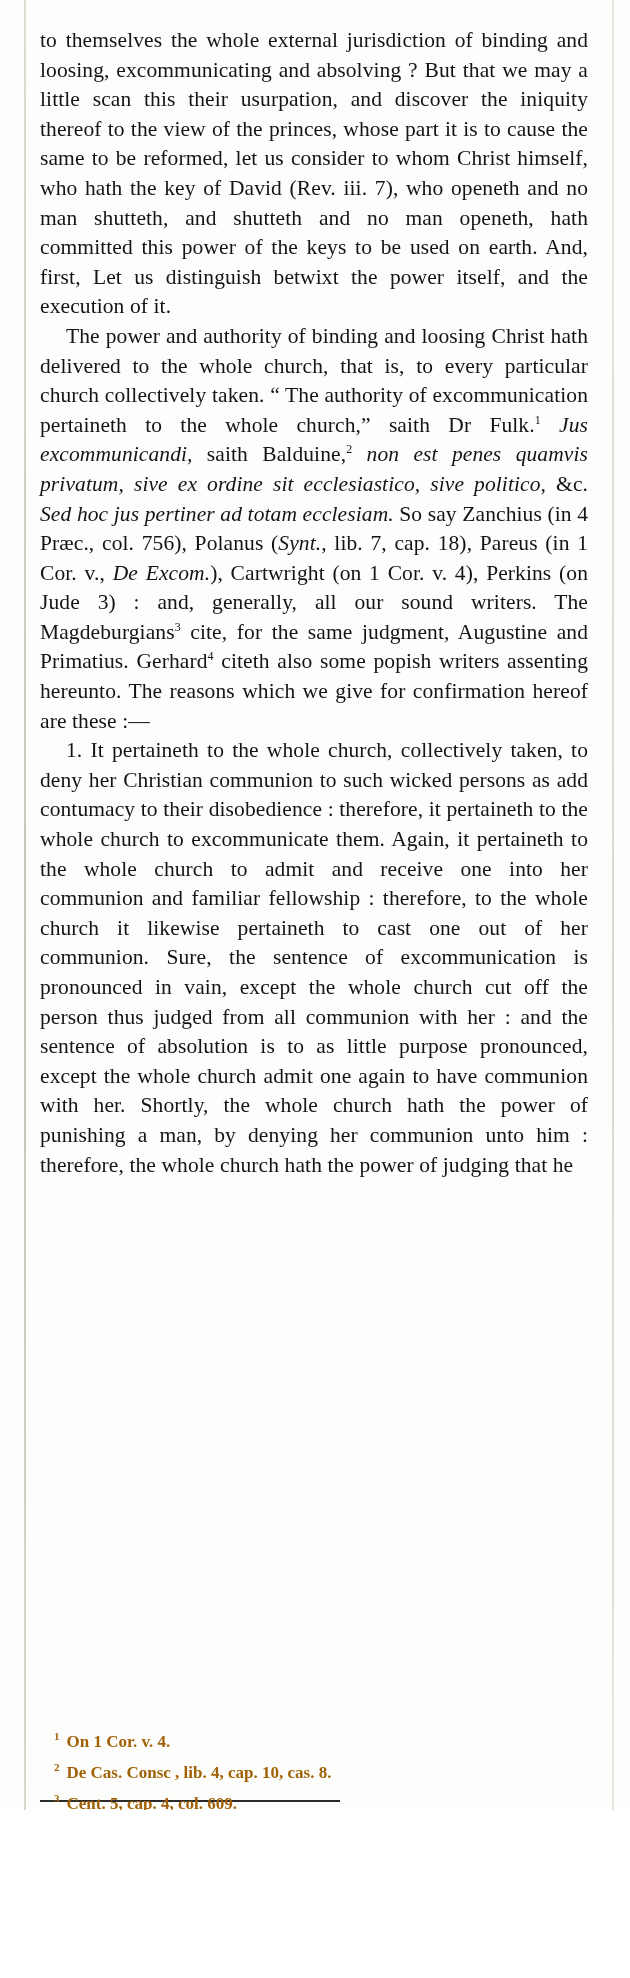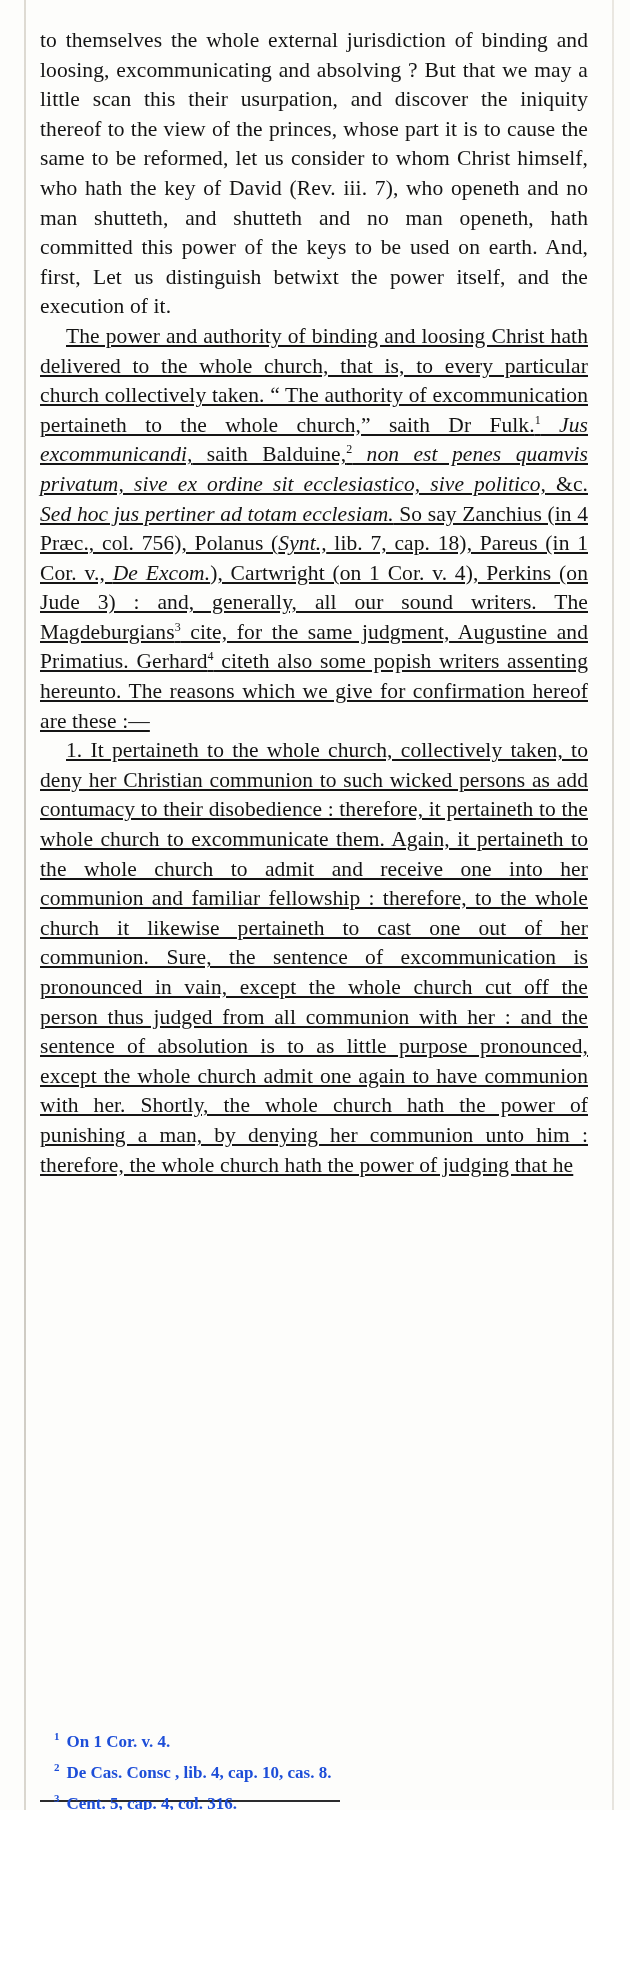--- a/index.html
+++ b/index.html
@@ -51,21 +51,20 @@
     text-align: justify;
     text-justify: inter-word;
     letter-spacing: .1px;
     color: #141414;
   }
   .body-text p {
     margin: 0;
   }
   .body-text p.indent {
     text-indent: 26px;
-    text-decoration: underline;
   }
   .ital {
     font-style: italic;
   }
   sup {
     font-size: 12px;
     vertical-align: super;
     line-height: 0;
   }
   .rule {
@@ -77,21 +76,21 @@
     background: #2b2b2b;
   }
   .footnotes {
     position: absolute;
     left: 54px;
     top: 1726px;
     width: 540px;
     font-family: "Liberation Serif", serif;
     font-size: 17px;
     line-height: 31px;
-    color: #1d4ed8;
+    color: #a16207;
     font-weight: bold;
   }
   .footnotes .fn {
     white-space: nowrap;
   }
   .footnotes .fn sup {
     font-size: 11px;
     margin-right: 7px;
   }
   .blur {
@@ -117,17 +116,17 @@
       <p class="para indent">1. It pertaineth to the whole church, collectively taken, to deny her Christian communion to such wicked persons as add contumacy to their disobedience : therefore, it pertaineth to the whole church to excommunicate them.   Again, it pertaineth to the whole church to admit and receive one into her communion and familiar fellowship : therefore, to the whole church it likewise pertaineth to cast one out of her communion.  Sure, the sentence of excommunication is pronounced in vain, except the whole church cut off the person thus judged from all communion with her : and the sentence of absolution is to as little purpose pronounced, except the whole church admit one again to have communion with her.  Shortly, the whole church hath the power of punishing a man, by denying her communion unto him : therefore, the whole church hath the power of judging that he</p>
 
     </div>
   </div>
 
   <div class="rule"></div>
 
   <div class="footnotes blur">
     <div class="fn"><sup>1</sup><span>On 1 Cor. v. 4.</span></div>
     <div class="fn"><sup>2</sup><span>De Cas. Consc , lib. 4, cap. 10, cas. 8.</span></div>
-    <div class="fn"><sup>3</sup><span>Cent. 5, cap. 4, col. 316.</span></div>
+    <div class="fn"><sup>3</sup><span>Cent. 5, cap. 4, col. 609.</span></div>
     <div class="fn"><sup>4</sup><span>Loc. Theol , tom. 6, p. 236, 100.</span></div>
   </div>
 
 </div>
 
 </body></html>

